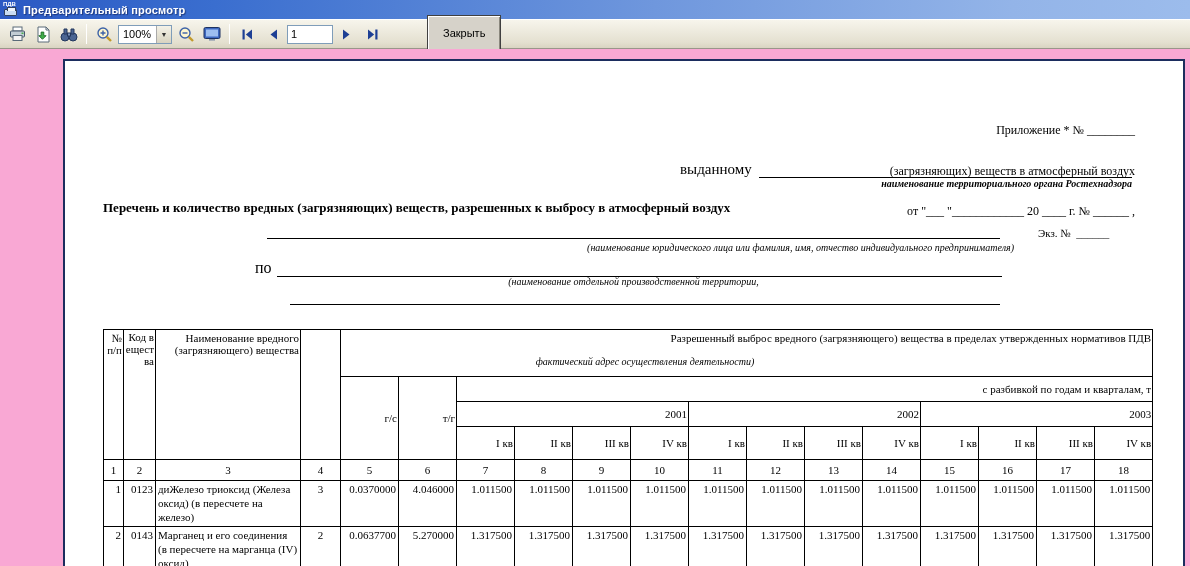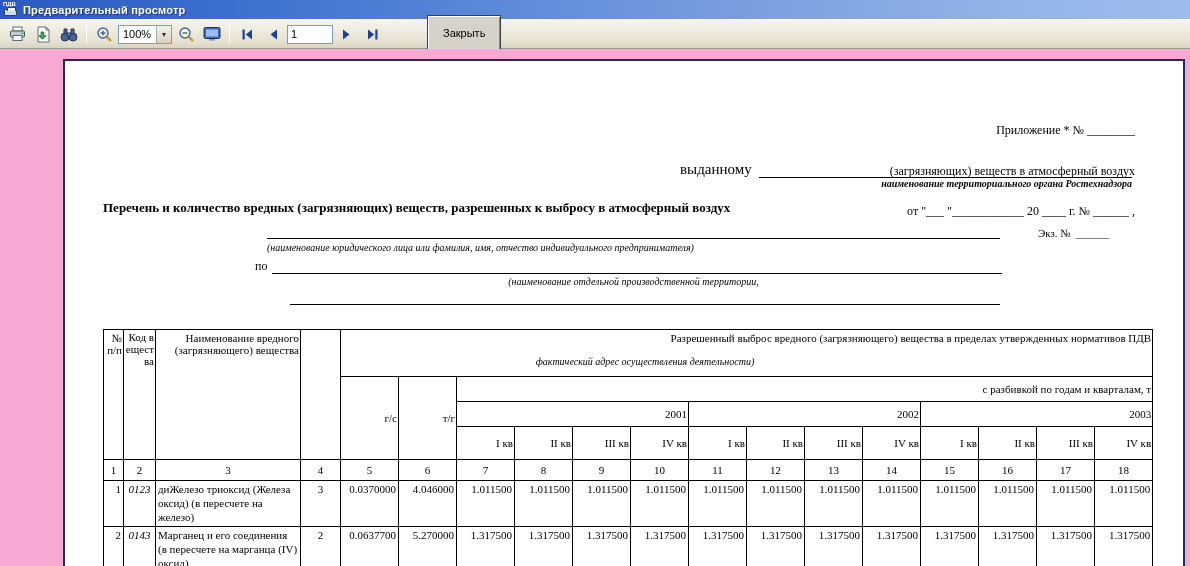--- a/index.html
+++ b/index.html
@@ -61,40 +61,40 @@
   .issued-row { top:100px; left:615px; right:51px; display:flex; font-size:15px; }
   .issued-row .uline { flex:1; border-bottom:1px solid #000; margin-left:7px; }
   .cap { font-style:italic; font-size:10px; }
   .issued-cap { top:117px; right:51px; text-align:right;font-weight:bold; }
 
   .doc-title { top:139px; left:38px; width:1000px; font-size:13px; font-weight:bold; }
   .copy-num { top:142px; left:973px; font-size:11px; white-space:pre;margin-top:24px; }
 
   .hline { border-bottom:1px solid #000; height:0; }
   .l1 { top:177px; left:202px; width:733px; }
-  .cap1 { top:181px; left:202px; width:733px; text-align:left; }
-  .po-row { top:198px; left:190px; right:181px; display:flex; font-size:12px; }
+  .cap1 { top:181px; left:216px; width:733px; text-align:right; }
+  .po-row { top:198px; left:190px; right:181px; display:flex; font-size:16px; }
   .po-row .uline { flex:1; border-bottom:1px solid #000; margin-left:5px; }
   .cap2 { top:215px; left:202px; width:733px; text-align:center; }
   .l3 { top:243px; left:225px; width:710px; }
   .cap3 { top:247px; left:225px; width:710px; text-align:center;margin-top:48px; }
 
   
   .tbl-wrap { top:268px; left:38px; }
   table { border-collapse:collapse; table-layout:fixed; width:1050px; font-size:11px; }
   th, td { border:1px solid #000; font-weight:normal; overflow:hidden; }
   thead th { text-align:right; padding:1px 1px; line-height:12px;margin-top:7px; }
   .th-top { vertical-align:top; padding-top:2px; }
   .th-mid { vertical-align:middle; }
   .th-code { word-break:break-all; vertical-align:top; }
   .th-class { vertical-align:top;padding-left:44px; }
   .num-row td { text-align:center; height:21px; vertical-align:middle; }
   tbody .data-row td { vertical-align:top; padding:1px 2px; line-height:14px; }
   .c-num { text-align:right; }
-  .c-code { text-align:center; padding-left:1px;font-style:italic; }
+  .c-code { text-align:right; padding-left:1px; }
   .c-name { text-align:left; }
   .c-class { text-align:center; }
   .c-val { text-align:right; padding-right:3px; }
   .r1 { height:46px; } .r2 { height:45px; } .r3 { height:10px; }
   .hr1 { height:47px; } .hr2 { height:25px; } .hr3 { height:25px; } .hr4 { height:33px; }
 
   svg { display:block; }
 </style>
 </head>
 <body>

